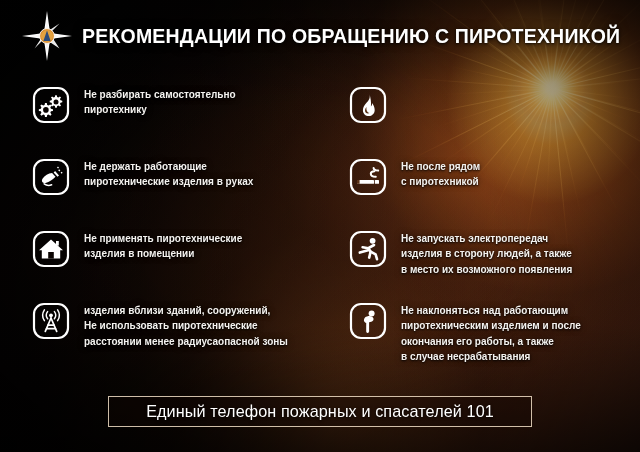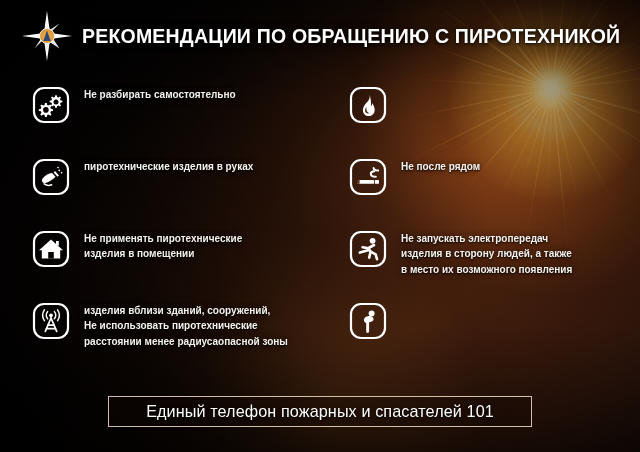--- a/index.html
+++ b/index.html
@@ -266,38 +266,40 @@
             <g fill="#ffffff">
               <path d="M23.2 9.2 l1.6 0 0.35 1.8 1.25 0.52 1.5-1.05 1.13 1.13 -1.05 1.5 0.52 1.25 1.8 0.35 0 1.6 -1.8 0.35 -0.52 1.25 1.05 1.5 -1.13 1.13 -1.5-1.05 -1.25 0.52 -0.35 1.8 -1.6 0 -0.35-1.8 -1.25-0.52 -1.5 1.05 -1.13-1.13 1.05-1.5 -0.52-1.25 -1.8-0.35 0-1.6 1.8-0.35 0.52-1.25 -1.05-1.5 1.13-1.13 1.5 1.05 1.25-0.52z"></path>
               <circle cx="24" cy="16" r="2.5" fill="#0b0503"></circle>
               <path d="M13.0 17.0 l1.8 0 0.4 2.0 1.4 0.58 1.68-1.18 1.27 1.27 -1.18 1.68 0.58 1.4 2.0 0.4 0 1.8 -2.0 0.4 -0.58 1.4 1.18 1.68 -1.27 1.27 -1.68-1.18 -1.4 0.58 -0.4 2.0 -1.8 0 -0.4-2.0 -1.4-0.58 -1.68 1.18 -1.27-1.27 1.18-1.68 -0.58-1.4 -2.0-0.4 0-1.8 2.0-0.4 0.58-1.4 -1.18-1.68 1.27-1.27 1.68 1.18 1.4-0.58z"></path>
               <circle cx="13.9" cy="23.9" r="2.8" fill="#0b0503"></circle>
             </g>
           </svg>
         </div>
         <div class="tip-text">
           <span class="ln">Не разбирать самостоятельно</span>
+          <span class="ln">пиротехнику</span>
         </div>
       </div>
 
       <div class="tip">
         <div class="tip-icon">
           <svg width="38" height="38" viewBox="0 0 38 38">
             <rect x="2" y="2" width="34" height="34" rx="10" ry="10" fill="none" stroke="#ffffff" stroke-width="2.2"></rect>
             <g fill="#ffffff">
               <path d="M10.5 20.8 c2.2-3.6 5.8-5.6 9.6-5.9 l3.4 3.9 c-2.6 2.6 -6.2 5.2 -9.9 6.1 -1.6 0.4 -3.1-0.2 -3.5-1.4 -0.3-0.9 -0.1-1.9 0.4-2.7 z"></path>
               <path d="M21.6 14.4 l3.9 4.4 1.5-1.35 -3.9-4.4 z"></path>
               <path d="M26.2 12.2 l1.1 1.25 1.0-0.9 -1.1-1.25 z"></path>
               <path d="M28.6 14.6 l1.0 1.15 1.0-0.9 -1.0-1.15 z"></path>
               <path d="M25.0 9.4 l1.0 1.15 1.0-0.9 -1.0-1.15 z"></path>
               <path d="M12.2 25.8 c2.0 1.6 5.0 2.0 7.4 1.0" fill="none" stroke="#ffffff" stroke-width="1.6" stroke-linecap="round"></path>
             </g>
           </svg>
         </div>
         <div class="tip-text">
+          <span class="ln">Не держать работающие</span>
           <span class="ln">пиротехнические изделия в руках</span>
         </div>
       </div>
 
       <div class="tip">
         <div class="tip-icon">
           <svg width="38" height="38" viewBox="0 0 38 38">
             <rect x="2" y="2" width="34" height="34" rx="10" ry="10" fill="none" stroke="#ffffff" stroke-width="2.2"></rect>
             <g fill="#ffffff">
               <path d="M19 9.5 L31 20.2 L28.2 20.2 L28.2 28.6 L9.8 28.6 L9.8 20.2 L7 20.2 Z"></path>
@@ -364,20 +366,21 @@
             </g>
             <rect x="8.0" y="22.0" width="2.6" height="3.8" fill="#5a3016"></rect>
             <g fill="none" stroke="#ffffff" stroke-width="2.0" stroke-linecap="round" stroke-linejoin="round">
               <path d="M26.8 18.8 c-3.8 0 -5.0-1.3 -5.0-3.0 0-1.6 1.4-2.6 3.6-2.6"></path>
               <path d="M29.2 12.6 c-3.0-0.2 -4.6-1.2 -4.6-2.6"></path>
             </g>
           </svg>
         </div>
         <div class="tip-text">
           <span class="ln">Не после рядом</span>
+          <span class="ln">с пиротехникой</span>
         </div>
       </div>
 
       <div class="tip">
         <div class="tip-icon">
           <svg width="38" height="38" viewBox="0 0 38 38">
             <rect x="2" y="2" width="34" height="34" rx="10" ry="10" fill="none" stroke="#ffffff" stroke-width="2.2"></rect>
             <circle cx="23.6" cy="10.8" r="2.9" fill="#ffffff"></circle>
             <g fill="none" stroke="#ffffff" stroke-width="2.6" stroke-linecap="round" stroke-linejoin="round">
               <path d="M25.0 15.0 L19.4 18.2 L21.6 21.6 L20.2 27.6"></path>
@@ -398,20 +401,26 @@
         <div class="tip-icon">
           <svg width="38" height="38" viewBox="0 0 38 38">
             <rect x="2" y="2" width="34" height="34" rx="10" ry="10" fill="none" stroke="#ffffff" stroke-width="2.2"></rect>
             <circle cx="22.6" cy="11.4" r="3.0" fill="#ffffff"></circle>
             <g fill="#ffffff">
               <path d="M16.0 15.6 c2.0-1.6 5.0-2.0 7.0-0.9 1.6 0.9 2.0 2.6 1.1 3.9 -0.9 1.3 -2.6 1.6 -4.0 1.6 l0 9.6 -2.6 0 0-8.8 c-1.4-0.4 -2.6-1.4 -2.6-2.8 0-1.0 0.5-1.9 1.1-2.6 z"></path>
             </g>
             <path d="M18.6 20.0 l0 9.8" fill="none" stroke="#ffffff" stroke-width="2.4" stroke-linecap="round"></path>
           </svg>
         </div>
+        <div class="tip-text">
+          <span class="ln">Не наклоняться над работающим</span>
+          <span class="ln">пиротехническим изделием и после</span>
+          <span class="ln">окончания его работы, а также</span>
+          <span class="ln">в случае несрабатывания</span>
+        </div>
       </div>
 
     </div>
   </div>
 
   <div class="phone-banner">
     <div class="phone-banner-text">Единый телефон пожарных и спасателей 101</div>
   </div>
 
 </div>

